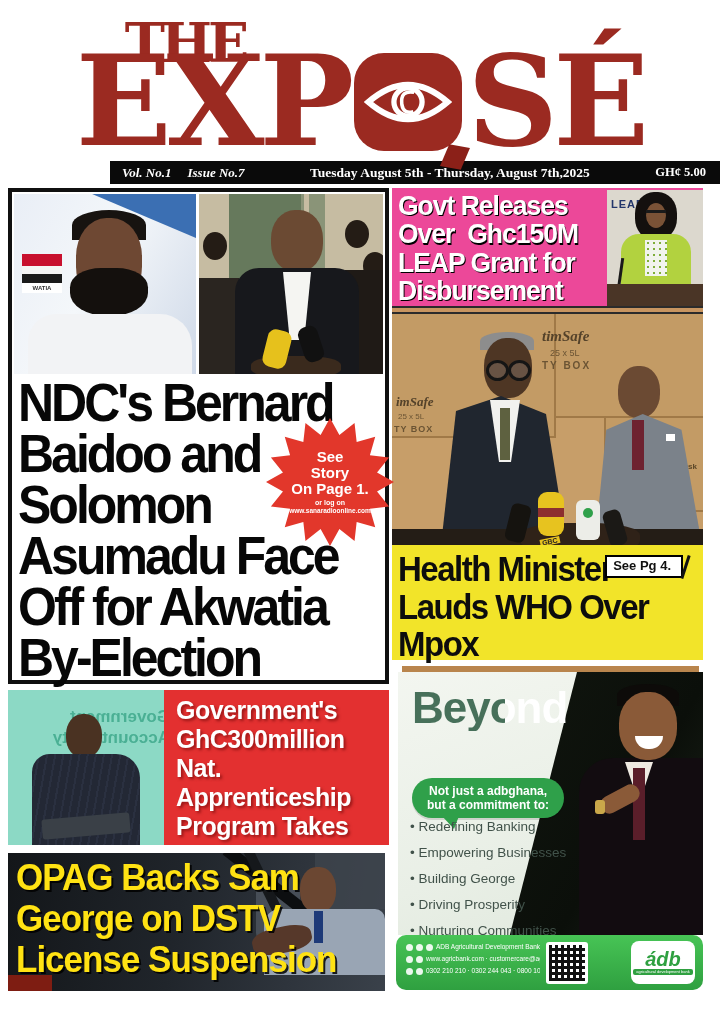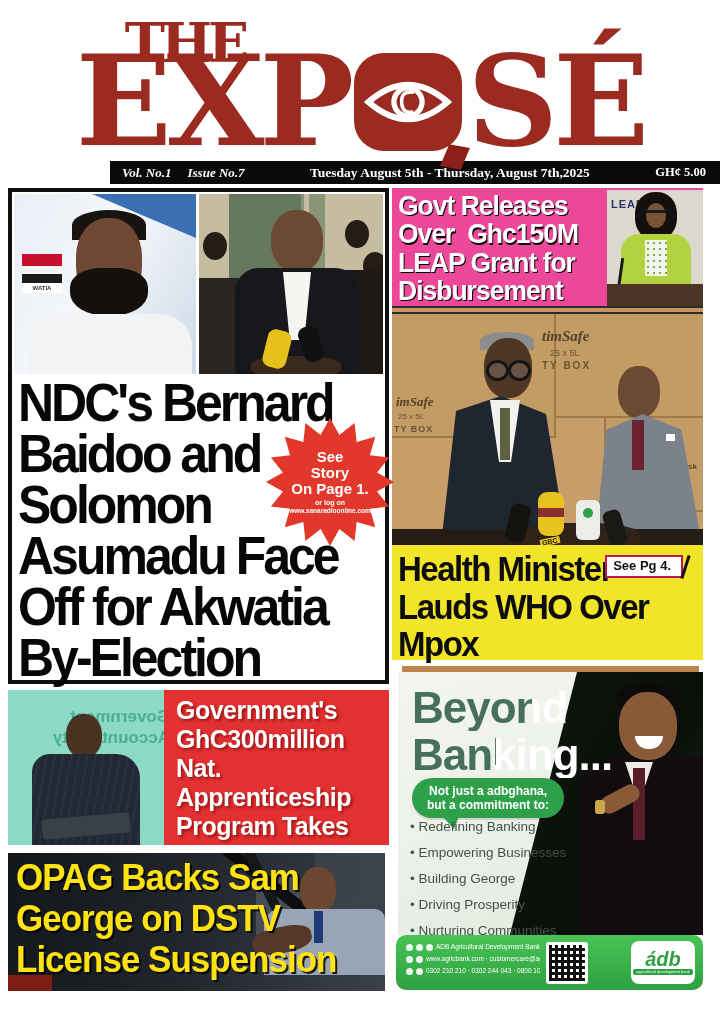--- a/index.html
+++ b/index.html
@@ -123,21 +123,21 @@
   .mic-w-dot{position:absolute;left:7px;top:8px;width:10px;height:10px;border-radius:50%;background:#2FA04A;}
   .mic-b1{position:absolute;left:116px;top:190px;width:20px;height:38px;background:#15130f;border-radius:6px;transform:rotate(14deg);}
   .mic-b2{position:absolute;left:214px;top:196px;width:18px;height:36px;background:#1b1916;border-radius:6px;transform:rotate(-16deg);}
   .h-crowd{position:absolute;left:0;bottom:0;width:311px;height:16px;background:#241d16;}
   .h-hands{position:absolute;left:128px;bottom:-8px;width:120px;height:30px;background:#2f2218;border-radius:40%;}
 
   
   #health-banner{position:absolute;left:392px;top:545px;width:311px;height:115px;background:#F2E429;}
   .health-headline{position:absolute;left:6px;top:6px;font:bold 33px/36px "Liberation Sans",sans-serif;
     letter-spacing:-1.5px;color:#0d0d0d;white-space:pre-wrap;transform:scaleY(1.04);transform-origin:top left;}
-  .page-ref{position:absolute;right:20px;top:10px;background:#fff;border:2px solid #be185d;
+  .page-ref{position:absolute;right:20px;top:10px;background:#fff;border:2px solid #000000;
     font:bold 13px/16px "Liberation Sans",sans-serif;color:#111;padding:1px 10px 2px 6px;}
   .page-ref-slash{position:absolute;right:16px;top:10px;width:3px;height:24px;background:#111;transform:rotate(18deg);}
 
   
   #apprentice{position:absolute;left:8px;top:690px;width:381px;height:155px;display:flex;}
   .teal-photo{position:relative;width:156px;height:155px;background:#8CD9C5;overflow:hidden;}
   .mirror-text{position:absolute;left:-6px;top:16px;width:168px;font:bold 17px/21px "Liberation Sans",sans-serif;
     color:#3FA98C;transform:scaleX(-1);white-space:pre-wrap;opacity:.85;}
   .ap-head{position:absolute;left:58px;top:24px;width:36px;height:44px;background:#4A3222;border-radius:46%;}
   .ap-body{position:absolute;left:24px;top:64px;width:108px;height:91px;border-radius:18px 24px 0 0;
@@ -390,21 +390,20 @@
       <div class="ad-suit"></div>
       <div class="ad-hair"></div>
       <div class="ad-face"></div>
       <div class="ad-smile"></div>
       <div class="ad-shirt"></div>
       <div class="ad-tie"></div>
       <div class="ad-hand"></div>
       <div class="ad-watch"></div>
       <div class="ad-title">
         <span class="t1">Beyond</span>
-        <span class="t2">Banking...</span>
       </div>
       <div class="ad-pill">Not just a adbghana,
 but a commitment to:</div>
       <div class="ad-pill-tail"></div>
       <div class="ad-bullets">
         <div class="ad-bullet">Redefining Banking</div>
         <div class="ad-bullet">Empowering Businesses</div>
         <div class="ad-bullet">Building George</div>
         <div class="ad-bullet">Driving Prosperity</div>
         <div class="ad-bullet">Nurturing Communities</div>

